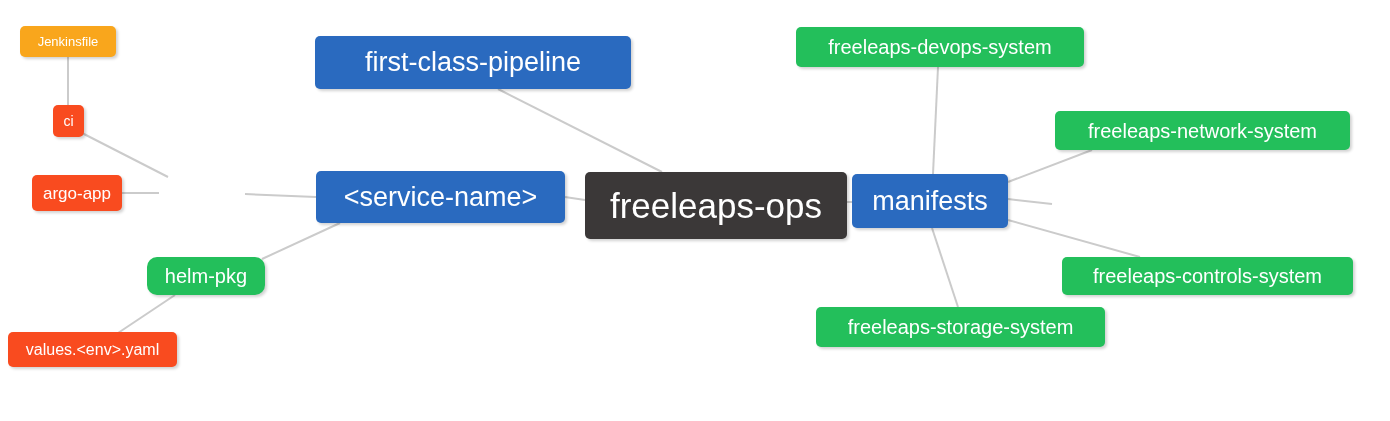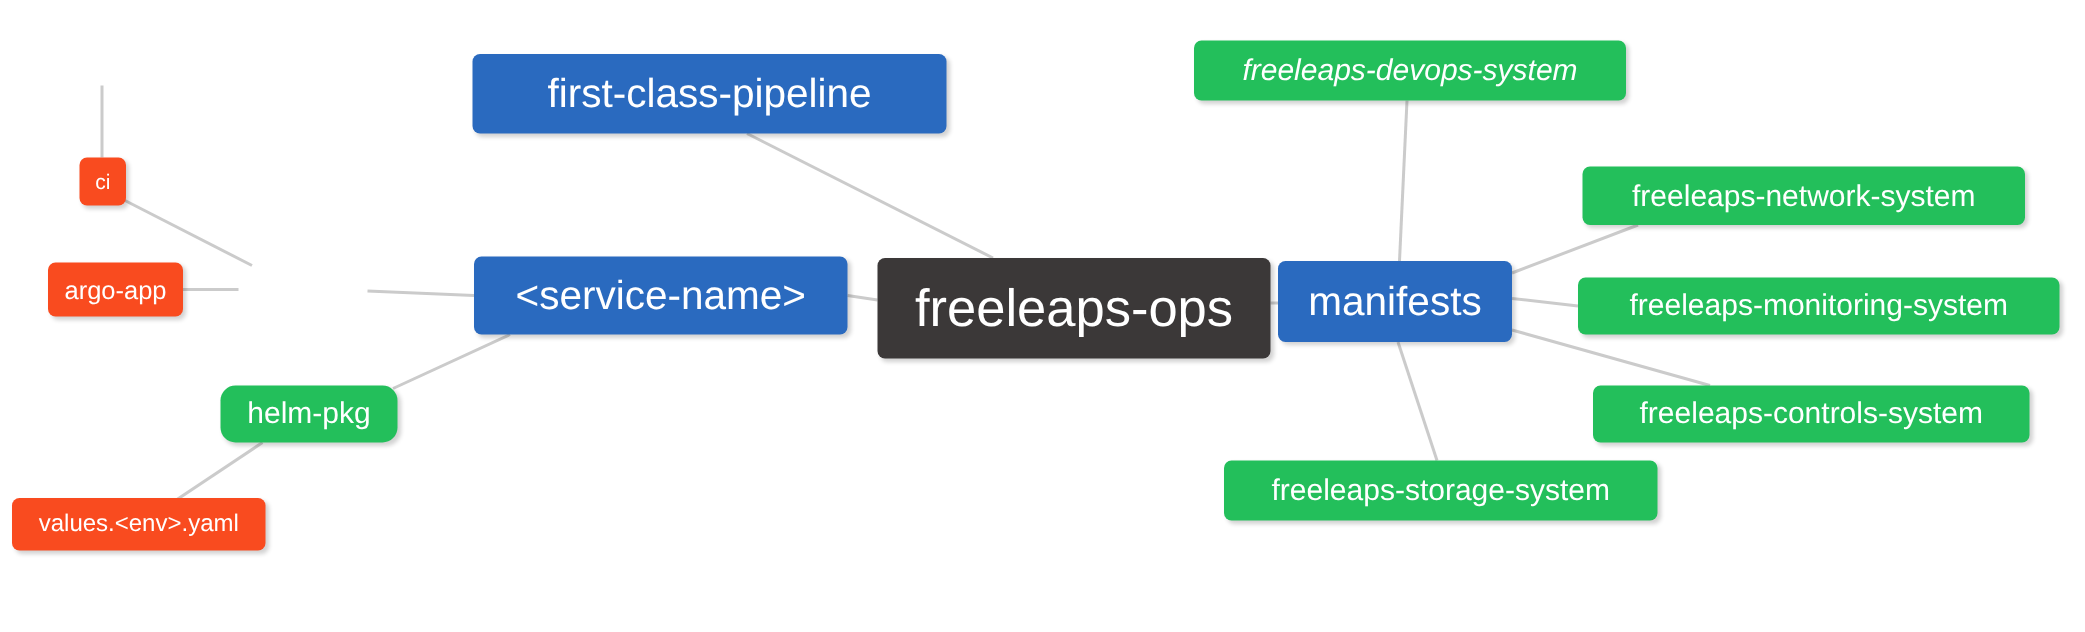--- a/index.html
+++ b/index.html
@@ -52,26 +52,26 @@
       <line x1="498" y1="89" x2="662" y2="172" stroke="#cbcbcb" stroke-width="2"></line>
       <line x1="565" y1="197" x2="585" y2="200" stroke="#cbcbcb" stroke-width="2"></line>
       <line x1="847" y1="202" x2="852" y2="202" stroke="#cbcbcb" stroke-width="2"></line>
       <line x1="933" y1="174" x2="938" y2="67" stroke="#cbcbcb" stroke-width="2"></line>
       <line x1="1008" y1="182" x2="1092" y2="150" stroke="#cbcbcb" stroke-width="2"></line>
       <line x1="1008" y1="199" x2="1052" y2="204" stroke="#cbcbcb" stroke-width="2"></line>
       <line x1="1008" y1="220" x2="1140" y2="257" stroke="#cbcbcb" stroke-width="2"></line>
       <line x1="932" y1="228" x2="958" y2="307" stroke="#cbcbcb" stroke-width="2"></line>
     </svg>
 
+<div class="node" style="left: 20px; top: 26px; width: 96px; height: 31px; font-size: 13px; background: rgb(249, 166, 28); color: rgb(255, 255, 255);">Jenkinsfile</div>
     <div class="node" style="left: 53px; top: 105px; width: 31px; height: 32px; font-size: 14px; background: rgb(249, 75, 31); color: rgb(255, 255, 255);">ci</div>
     <div class="node" style="left: 32px; top: 175px; width: 90px; height: 36px; font-size: 17px; background: rgb(249, 75, 31); color: rgb(255, 255, 255);">argo-app</div>
     <div class="node" style="left: 147px; top: 257px; width: 118px; height: 38px; font-size: 20px; background: rgb(35, 191, 91); color: rgb(255, 255, 255); border-radius: 10px;">helm-pkg</div>
     <div class="node" style="left: 8px; top: 332px; width: 169px; height: 35px; font-size: 16px; background: rgb(249, 75, 31); color: rgb(255, 255, 255);">values.&lt;env&gt;.yaml</div>
     <div class="node" style="left: 315px; top: 36px; width: 316px; height: 53px; font-size: 27px; background: rgb(42, 106, 191); color: rgb(255, 255, 255);">first-class-pipeline</div>
     <div class="node" style="left: 316px; top: 171px; width: 249px; height: 52px; font-size: 27px; background: rgb(42, 106, 191); color: rgb(255, 255, 255);">&lt;service-name&gt;</div>
     <div class="node" style="left: 585px; top: 172px; width: 262px; height: 67px; font-size: 35px; background: rgb(59, 56, 56); color: rgb(255, 255, 255);">freeleaps-ops</div>
     <div class="node" style="left: 852px; top: 174px; width: 156px; height: 54px; font-size: 27px; background: rgb(42, 106, 191); color: rgb(255, 255, 255);">manifests</div>
-    <div class="node" style="left: 796px; top: 27px; width: 288px; height: 40px; font-size: 20px; background: rgb(35, 191, 91); color: rgb(255, 255, 255); font-style: italic;">freeleaps-devops-system</div>
+    <div class="node" style="left: 796px; top: 27px; width: 288px; height: 40px; font-size: 20px; background: rgb(35, 191, 91); color: rgb(255, 255, 255);">freeleaps-devops-system</div>
     <div class="node" style="left: 1055px; top: 111px; width: 295px; height: 39px; font-size: 20px; background: rgb(35, 191, 91); color: rgb(255, 255, 255); text-align: right;">freeleaps-network-system</div>
-    <div class="node" style="left: 1052px; top: 185px; width: 321px; height: 38px; font-size: 20px; background: rgb(35, 191, 91); color: rgb(255, 255, 255);">freeleaps-monitoring-system</div>
     <div class="node" style="left: 1062px; top: 257px; width: 291px; height: 38px; font-size: 20px; background: rgb(35, 191, 91); color: rgb(255, 255, 255);">freeleaps-controls-system</div>
     <div class="node" style="left: 816px; top: 307px; width: 289px; height: 40px; font-size: 20px; background: rgb(35, 191, 91); color: rgb(255, 255, 255);">freeleaps-storage-system</div>
   </div>
 
 </body></html>

